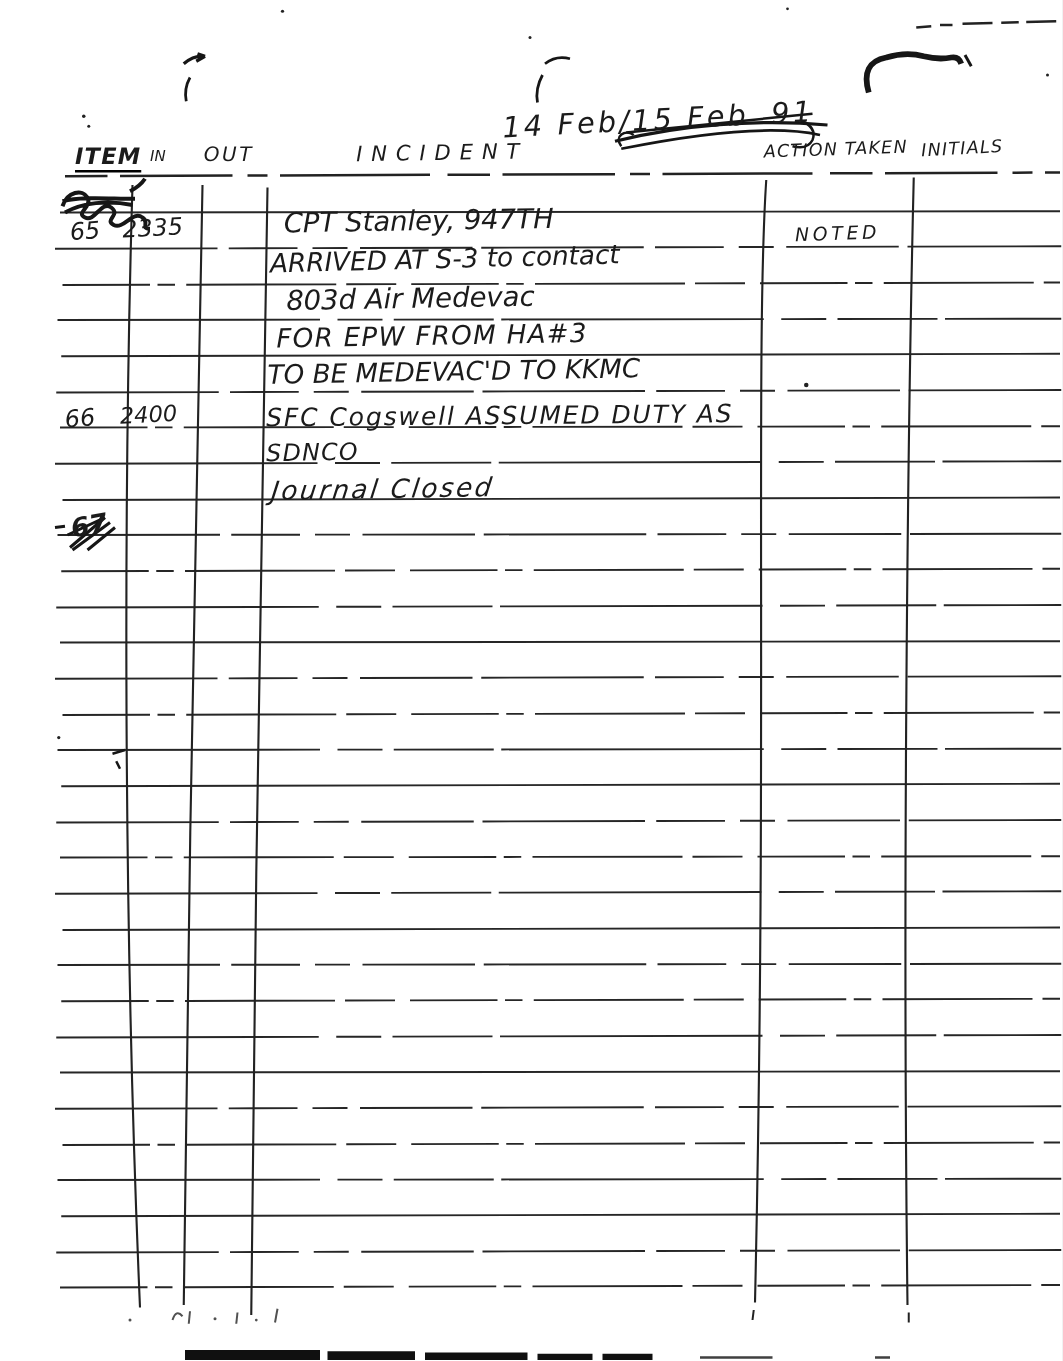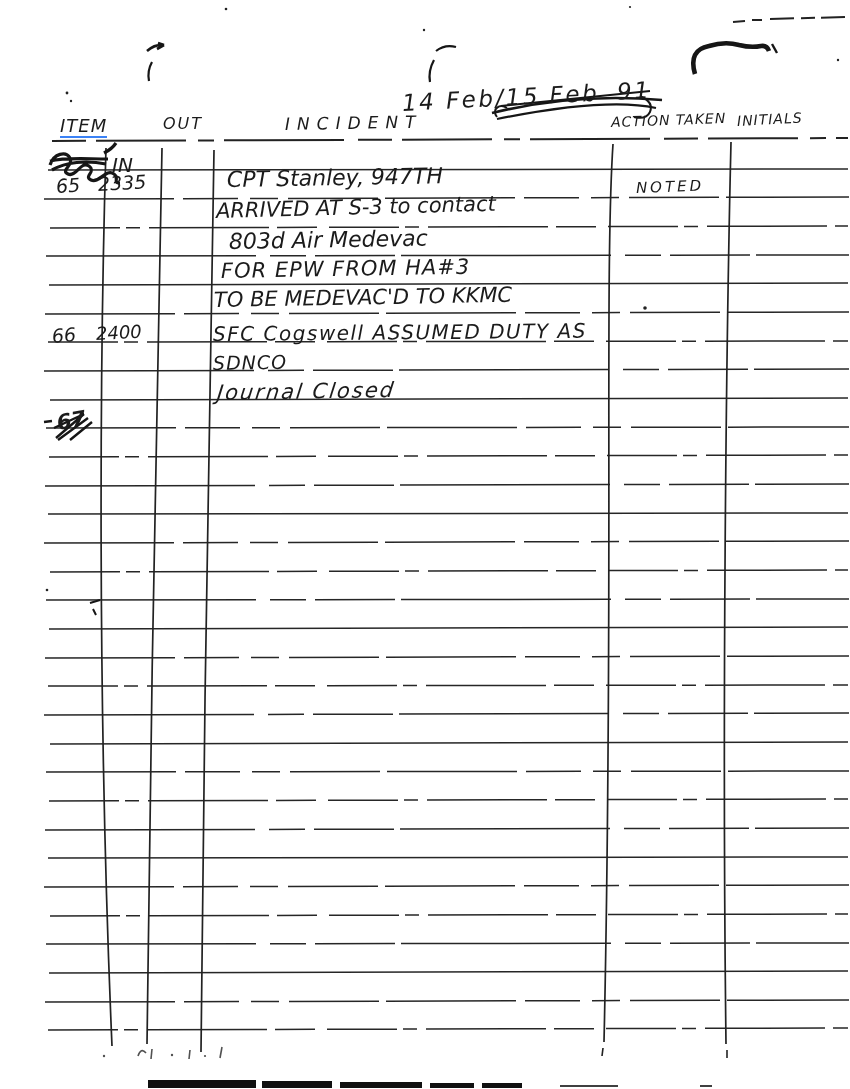--- a/index.html
+++ b/index.html
@@ -16,21 +16,21 @@
   .print { font-style:italic; }
   
   .rl { stroke:#262626; stroke-width:1.5; }
   .rl:nth-child(4n+1){ stroke-dasharray:none; }
   .rl:nth-child(4n+2){ stroke-dasharray:130 9 55 12 28 10 90 7; }
   .rl:nth-child(4n+3){ stroke-dasharray:70 6 14 9 120 8 40 12; }
   .rl:nth-child(4n)  { stroke-dasharray:210 14 36 9 80 6; }
   .vl { stroke:#222; stroke-width:1.7; fill:none; }
   .scr { stroke:#161616; fill:none; }
   .struck-date { position:relative; }
-  .itm-underline { border-bottom:2px solid #3b82f6; padding-bottom:1px; }
+  .itm-underline { border-bottom:2px solid #000000; padding-bottom:1px;font-weight:bold; }
 </style>
 </head>
 <body>
 
 <div class="page">
 
   <svg class="ink" viewBox="0 0 850 1089">
 
     <g>
       <path class="scr" stroke-width="2.6" d="M147 51 q8 -7 17 -6 l-6 -2 m6 2 l-7 4"></path>
@@ -141,21 +141,21 @@
       <line x1="603" y1="1048" x2="602" y2="1056"></line>
       <line x1="727" y1="1050" x2="727" y2="1058"></line>
     </g>
   </svg>
 
   <div class="hw" style="left:402px; top:92px; font-size:23px; letter-spacing:2.5px; transform:rotate(-3deg);">
     <span>14 Feb/</span><span class="struck-date">15 Feb</span><span style="margin-left:18px;">91</span>
   </div>
 
   <div class="hw print itm-underline" style="left:60px; top:117px; font-size:18px; letter-spacing:1px;">ITEM</div>
-  <div class="hw print" style="left:112px; top:119px; font-size:20px;margin-top:36px;">IN</div>
+  <div class="hw print" style="left:120px; top:119px; font-size:12px;">IN</div>
   <div class="hw print" style="left:163px; top:116px; font-size:16px; letter-spacing:2px;">OUT</div>
   <div class="hw print" style="left:285px; top:116px; font-size:17px; letter-spacing:7px; transform:rotate(-1deg);">INCIDENT</div>
   <div class="hw print" style="left:611px; top:115px; font-size:14px; letter-spacing:1px; transform:rotate(-2deg);">ACTION TAKEN</div>
   <div class="hw print" style="left:737px; top:114px; font-size:14px; letter-spacing:1px; transform:rotate(-3deg);">INITIALS</div>
 
   <div class="hw" style="left:56px; top:177px; font-size:19px; transform:rotate(-4deg);">65</div>
   <div class="hw" style="left:98px; top:175px; font-size:19px; transform:rotate(-3deg);">2335</div>
   <div class="hw" style="left:227px; top:169px; font-size:22px; transform:rotate(-1deg);">CPT Stanley, 947TH</div>
   <div class="hw" style="left:636px; top:181px; font-size:15px; letter-spacing:3px; transform:rotate(-2deg);">NOTED</div>
   <div class="hw" style="left:216px; top:201px; font-size:21px; transform:rotate(-1.5deg);">ARRIVED AT S-3 to contact</div>

